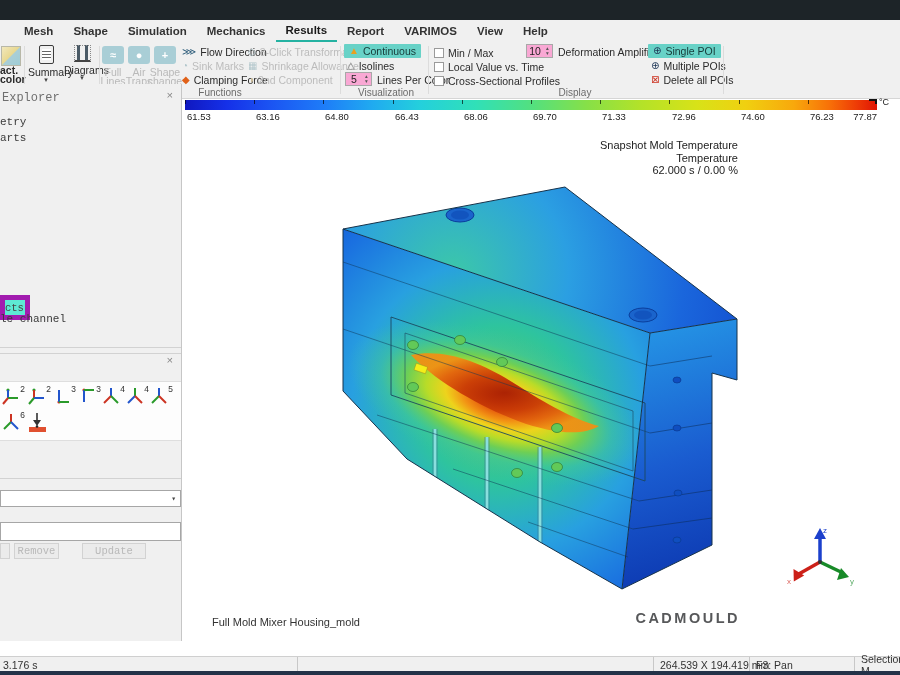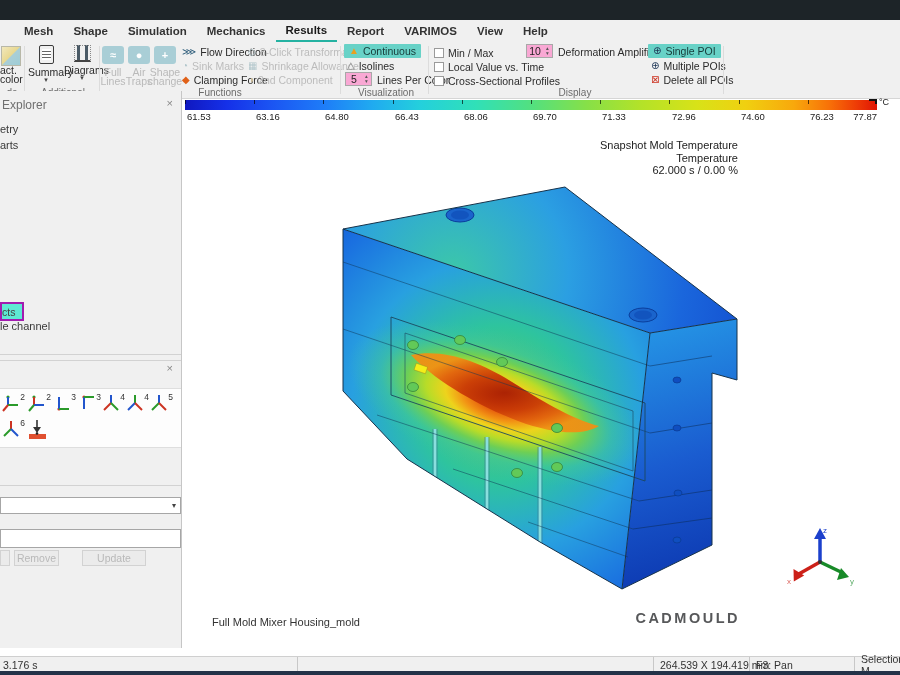--- a/index.html
+++ b/index.html
@@ -38,25 +38,25 @@
   
   .cbar{left:185px;top:100px;width:692px;height:10px;
     background:linear-gradient(to right,#1018c0 0%,#1530e8 6%,#1b52f2 12%,#1e7cf8 20%,#20aaf0 27%,#24d0dc 34%,#30e0b8 42%,#52e080 50%,#86e048 58%,#b4e228 66%,#d8e218 74%,#f0d010 81%,#f8a80c 88%,#f87208 93%,#ee3c06 97%,#e01404 100%);}
   .cbar-tick{position:absolute;top:0;width:1px;height:4px;background:rgba(0,0,0,.65);}
   .cbar-labels{left:185px;top:111px;width:715px;height:11px;font-size:9.5px;color:#222;}
   .cbar-labels span{position:absolute;top:0;}
   .cbar-mark{left:869px;top:99px;width:8px;height:5px;border-top:2px solid #111;border-right:2px solid #111;box-sizing:border-box;}
   .cbar-unit{left:879px;top:97px;font-size:9px;color:#222;}
 
   
-  .lpanel{left:0;top:91px;width:182px;height:557px;background:#f0f0f0;border-right:1px solid #c6c6c6;box-sizing:border-box;}
+  .lpanel{left:0;top:84px;width:182px;height:557px;background:#f0f0f0;border-right:1px solid #c6c6c6;box-sizing:border-box;font-family:Liberation Mono, monospace;}
   .lp-title{position:absolute;left:2px;top:7px;font-size:12px;color:#6f6f6f;}
   .lp-close{position:absolute;right:8px;font-size:11px;color:#888;cursor:default;}
   .lp-frag{position:absolute;left:0;font-size:11px;color:#3a3a3a;white-space:nowrap;}
-  .lp-chip{position:absolute;left:0;top:211px;width:20px;height:15px;border:2px solid #a21caf;background:#5eead4;font-size:10.5px;color:#444;display:flex;align-items:center;}
+  .lp-chip{position:absolute;left:0;top:211px;width:20px;height:15px;border:5px solid #a21caf;background:#5eead4;font-size:10.5px;color:#444;display:flex;align-items:center;}
   .lp-line{position:absolute;left:0;width:181px;height:1px;background:#d2d2d2;}
   .lp-white{position:absolute;left:0;top:297px;width:181px;height:60px;background:#fdfdfd;border-top:1px solid #dedede;border-bottom:1px solid #dedede;box-sizing:border-box;}
   .poi-ico{position:absolute;width:24px;height:20px;}
   .poi-ico sup{position:absolute;right:0;top:-1px;font-size:8.5px;color:#333;}
   .lp-select{position:absolute;left:0;top:406px;width:181px;height:17px;background:#fff;border:1px solid #a6a6a6;box-sizing:border-box;display:flex;align-items:center;justify-content:flex-end;padding-right:4px;font-size:8px;color:#444;}
   .lp-input{position:absolute;left:0;top:438px;width:181px;height:19px;background:#fff;border:1px solid #a6a6a6;box-sizing:border-box;}
   .lp-btn{position:absolute;top:459px;height:16px;background:#ebebeb;border:1px solid #d2d2d2;box-sizing:border-box;font-size:10.5px;color:#b9b9b9;display:flex;align-items:center;justify-content:center;}
 
   
   .viewport{left:183px;top:99px;width:583px;height:557px;background:#fff;}
@@ -85,21 +85,21 @@
     <div class="menu-item active">Results</div>
     <div class="menu-item">Report</div>
     <div class="menu-item">VARIMOS</div>
     <div class="menu-item">View</div>
     <div class="menu-item">Help</div>
   </div>
 
   <div class="abs ribbon">
 
     <div class="abs" style="left:1px;top:4px;width:20px;height:20px;background:linear-gradient(135deg,#f2e8bc 0%,#e8d890 48%,#a9ced6 52%,#9ecdd6 100%);border:1px solid #b8b8a8;box-sizing:border-box;"></div>
-    <div class="big-label" style="left:0;top:24px;width:26px;text-align:left;"><span>act.</span><br><span>color</span></div>
+    <div class="big-label" style="left:0;top:24px;width:26px;text-align:left;font-weight:bold;"><span>act.</span><br><span>color</span></div>
     <div class="grp-label" style="left:0;top:45px;width:20px;text-align:center;padding-left:2px;">de</div>
     <div class="grp-div" style="left:24px;"></div>
 
     <div class="abs" style="left:28px;top:3px;width:36px;text-align:center;">
       <span class="icon-doc"></span>
       <div class="big-label" style="position:static;">Summary</div>
       <div class="drop-arrow">▾</div>
     </div>
     <div class="abs" style="left:64px;top:3px;width:36px;text-align:center;">
       <span class="icon-bars"></span>

